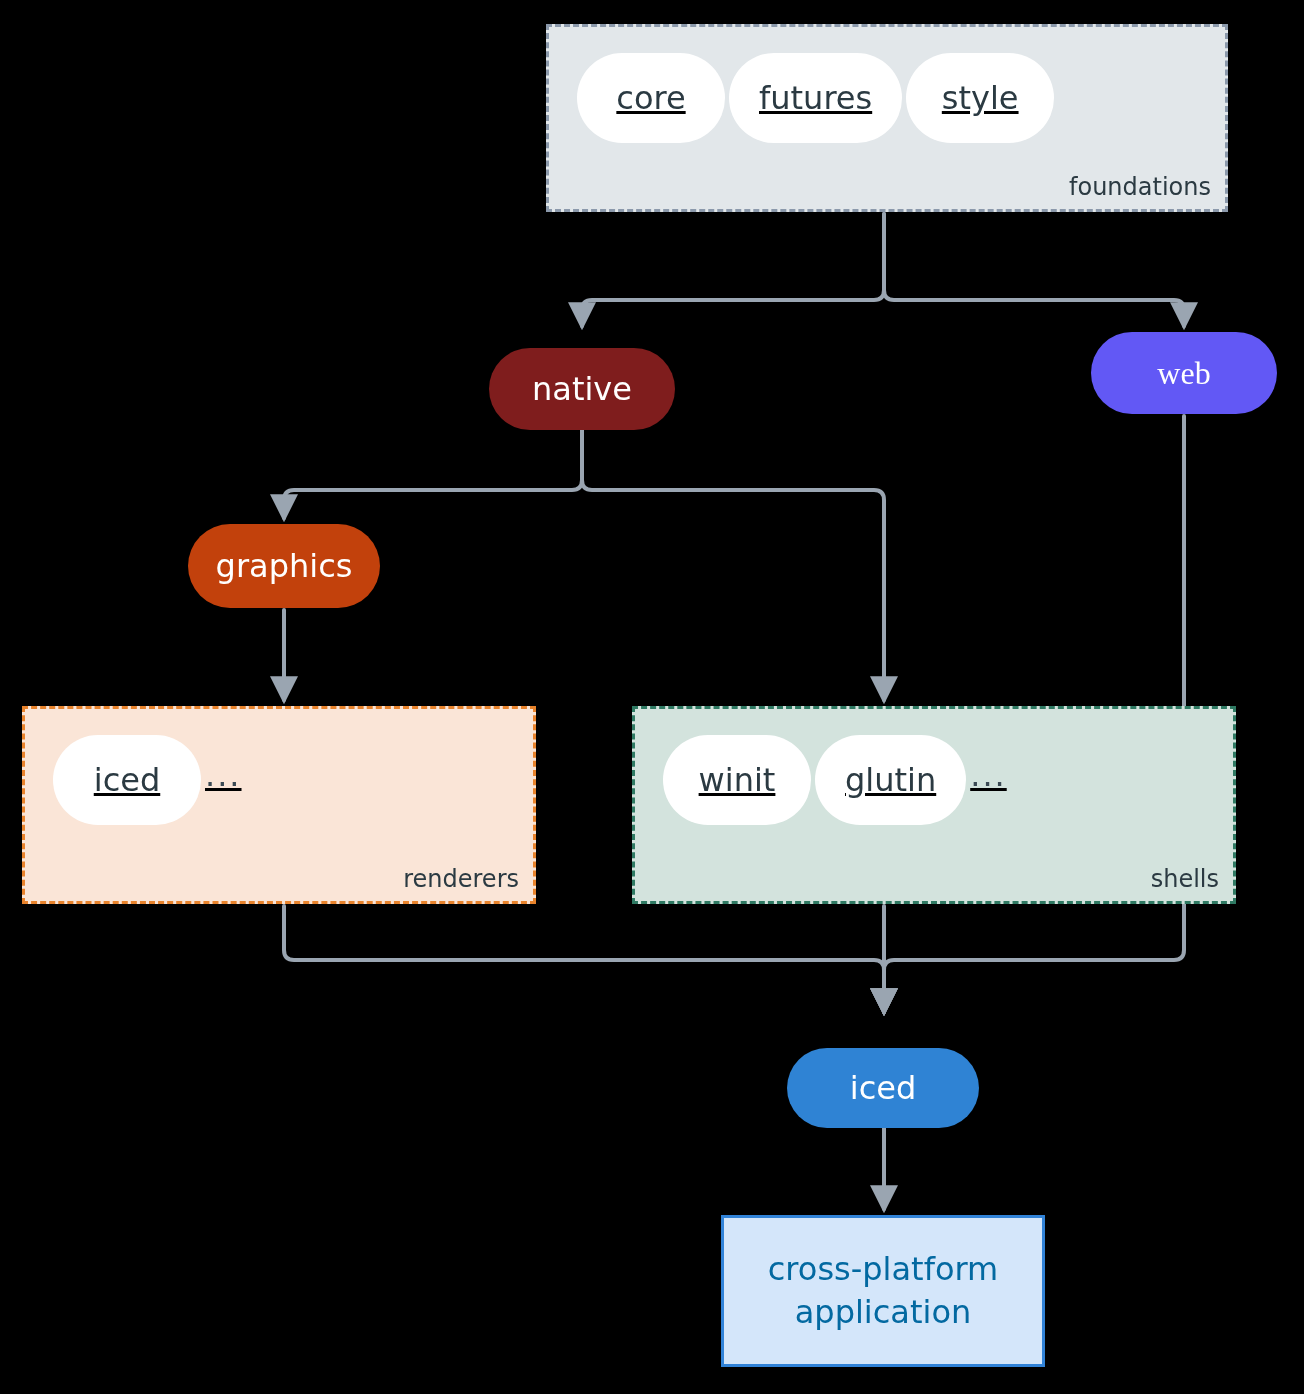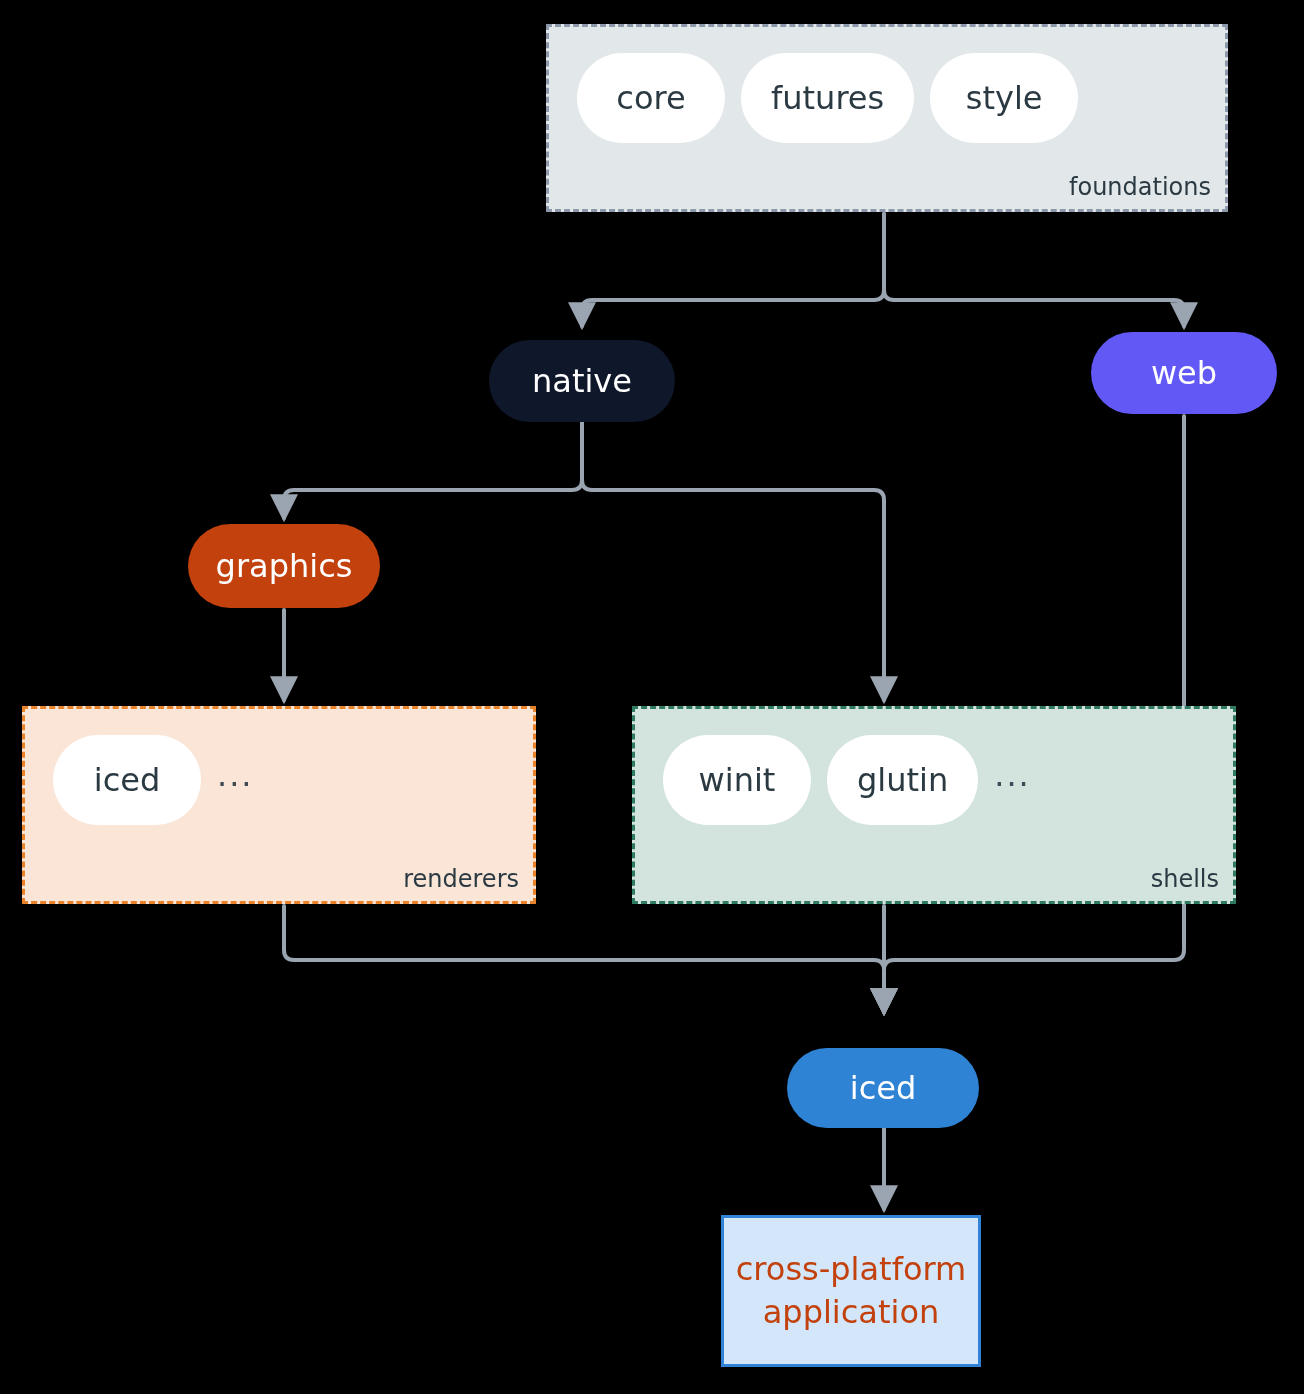--- a/index.html
+++ b/index.html
@@ -37,22 +37,23 @@
     font-size: 24px;
     color: #2b3a42;
     white-space: nowrap;
   }
   .group .group-row {
     position: absolute;
     left: 0; right: 0;
     top: 26px;
     display: flex;
     align-items: center;
-    gap: 16px;
+    gap: 4px;
     padding-left: 28px;
+    text-decoration: underline;
   }
 
   #grp-foundations {
     left: 546px; top: 24px;
     width: 682px; height: 188px;
     background: #e2e7ea;
     border-color: #8b99ab;
   }
   #grp-renderers {
     left: 22px; top: 706px;
@@ -96,53 +97,54 @@
     box-sizing: border-box;
     display: flex;
     align-items: center;
     justify-content: center;
     border-radius: 60px;
     color: #ffffff;
     font-size: 32px;
     white-space: nowrap;
   }
   #node-native {
-    left: 489px; top: 340px;
+    left: 489px; top: 348px;
     width: 186px; height: 82px;
-    background: #0f172a;
+    background: #7f1d1d;
   }
   #node-web {
     left: 1091px; top: 332px;
     width: 186px; height: 82px;
     background: #6258f5;
+    font-family: Liberation Serif, serif;
   }
   #node-graphics {
     left: 188px; top: 524px;
     width: 192px; height: 84px;
     background: #c2410c;
   }
   #node-iced {
     left: 787px; top: 1048px;
     width: 192px; height: 80px;
     background: #2f83d4;
   }
 
   
   #node-app {
     position: absolute;
     left: 721px; top: 1215px;
-    width: 260px; height: 152px;
+    width: 324px; height: 152px;
     box-sizing: border-box;
     background: #d4e6fa;
     border: 3px solid #3183d8;
     display: flex;
     flex-direction: column;
     align-items: center;
     justify-content: center;
-    color: #c2410c;
+    color: #0369a1;
     font-size: 32px;
     line-height: 1.35;
   }
 </style>
 </head>
 <body>
 
 <div id="stage">
 
   <svg id="edges" viewBox="0 0 1304 1394" xmlns="http://www.w3.org/2000/svg">

